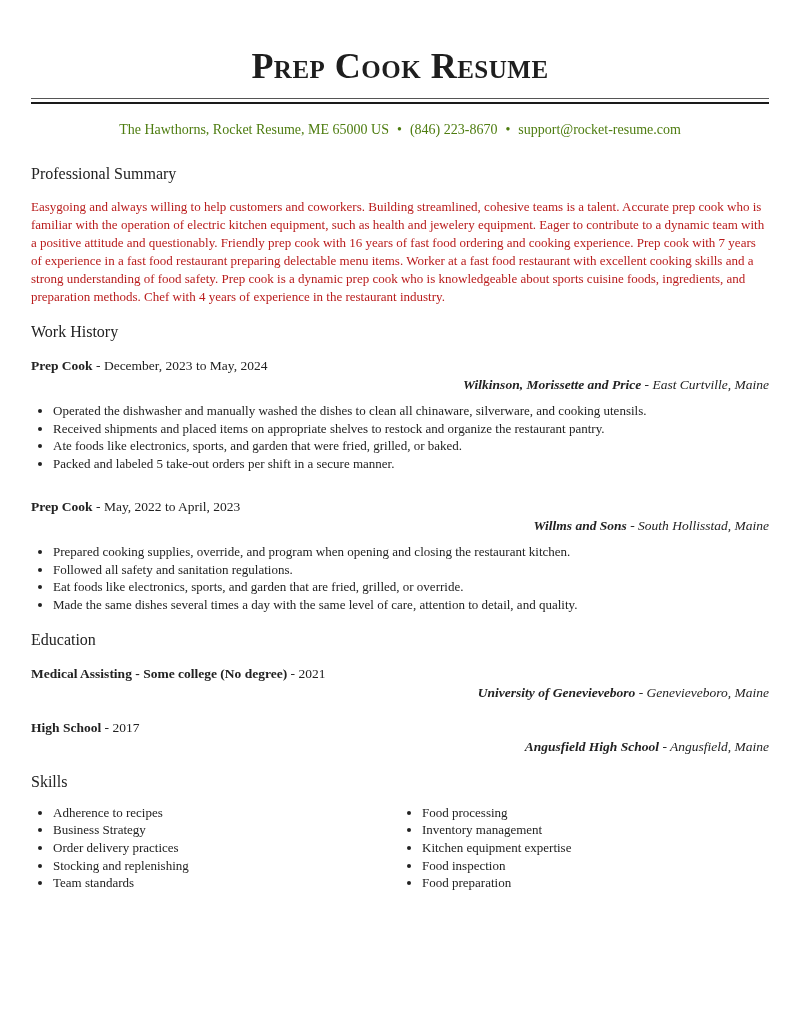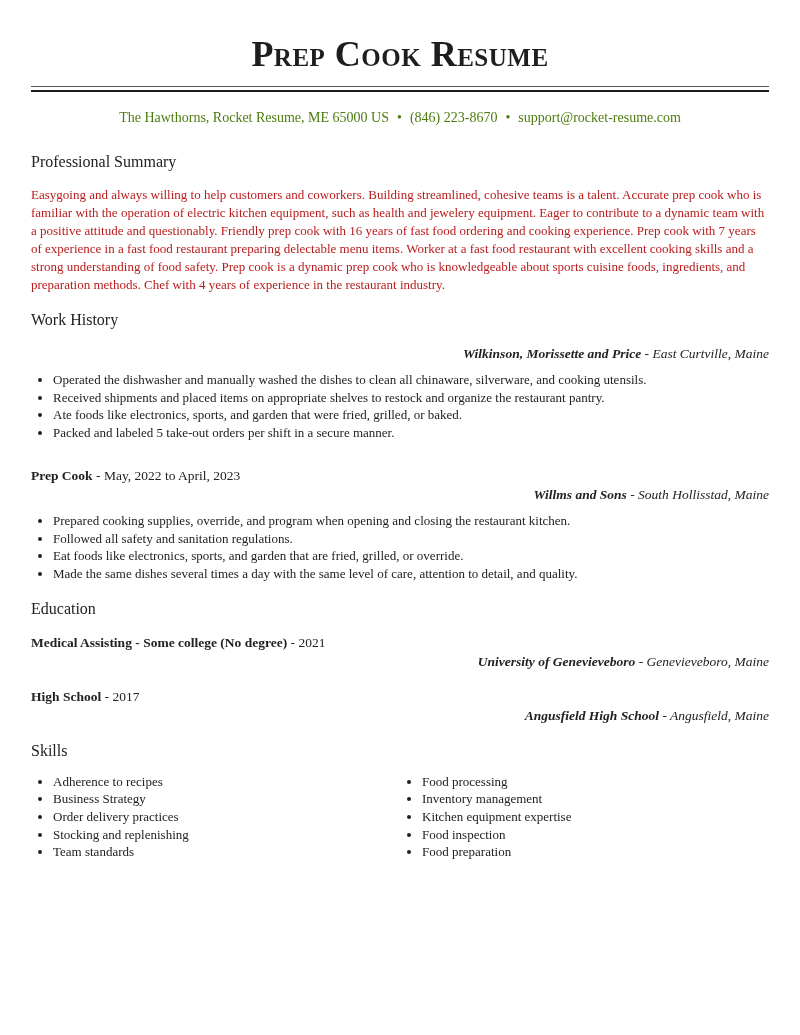--- a/index.html
+++ b/index.html
@@ -1,21 +1,21 @@
 <!DOCTYPE html>
 <html><head>
   <meta charset="utf-8">
   <style>
     html, body { margin: 0; padding: 0; background: #ffffff; }
     body {
       width: 800px; height: 1035px; overflow: hidden;
       font-family: "Liberation Serif", "DejaVu Serif", serif;
       color: #222;
     }
-    .page { position: relative; padding: 4px 31px; }
+    .page { position: relative; padding: 16px 31px; }
     .title {
       text-align: center; margin: 0; padding-top: 28px;
       font-size: 36px; font-weight: bold; font-variant: small-caps;
       letter-spacing: 0.5px; color: #1e1e1e; line-height: 44px;
     }
     .rule-top { margin-top: 10px; height: 1px; background: #555; }
     .rule-bottom { margin-top: 3px; height: 2px; background: #1a1a1a; }
     .contact {
       text-align: center; font-size: 14px; margin-top: 17px; line-height: 18px;
       color: #4d7c0f;
@@ -50,20 +50,21 @@
 
   <div style="margin-top:21px;">
     <h2 class="section">Professional Summary</h2>
     <p class="summary">Easygoing and always willing to help customers and coworkers. Building streamlined, cohesive teams is a talent. Accurate prep cook who is familiar with the operation of electric kitchen equipment, such as health and jewelery equipment. Eager to contribute to a dynamic team with a positive attitude and questionably. Friendly prep cook with 16 years of fast food ordering and cooking experience. Prep cook with 7 years of experience in a fast food restaurant preparing delectable menu items. Worker at a fast food restaurant with excellent cooking skills and a strong understanding of food safety. Prep cook is a dynamic prep cook who is knowledgeable about sports cuisine foods, ingredients, and preparation methods. Chef with 4 years of experience in the restaurant industry.</p>
   </div>
 
   <div style="margin-top:12px;">
     <h2 class="section">Work History</h2>
 
     <div style="margin-top:10px;">
+      <div class="job-title"><b>Prep Cook</b><span> - December, 2023 to May, 2024</span></div>
       <div class="job-company"><b>Wilkinson, Morissette and Price</b><span> - East Curtville, Maine</span></div>
       <ul class="bullets">
         <li>Operated the dishwasher and manually washed the dishes to clean all chinaware, silverware, and cooking utensils.</li>
         <li>Received shipments and placed items on appropriate shelves to restock and organize the restaurant pantry.</li>
         <li>Ate foods like electronics, sports, and garden that were fried, grilled, or baked.</li>
         <li>Packed and labeled 5 take-out orders per shift in a secure manner.</li>
       </ul>
     </div>
 
     <div style="margin-top:24px;">

